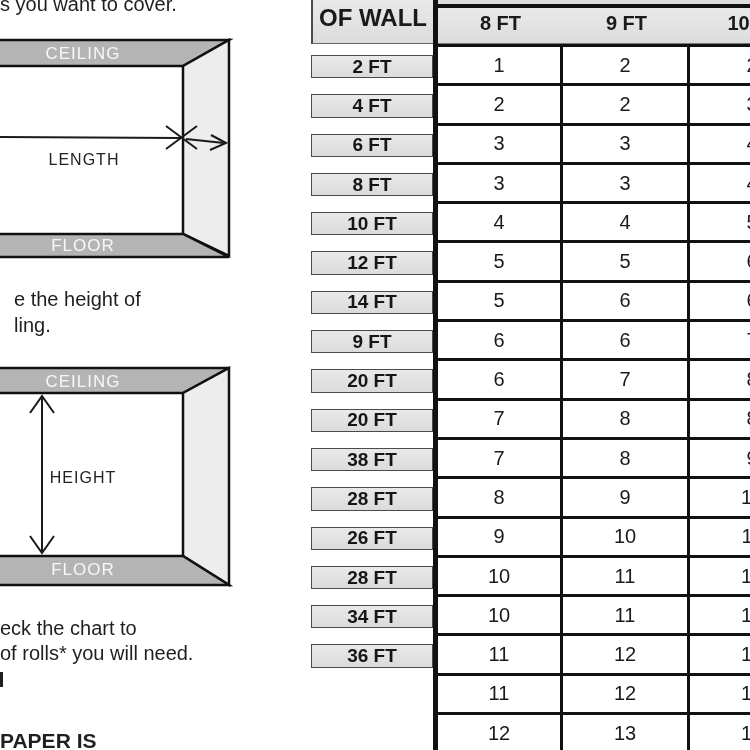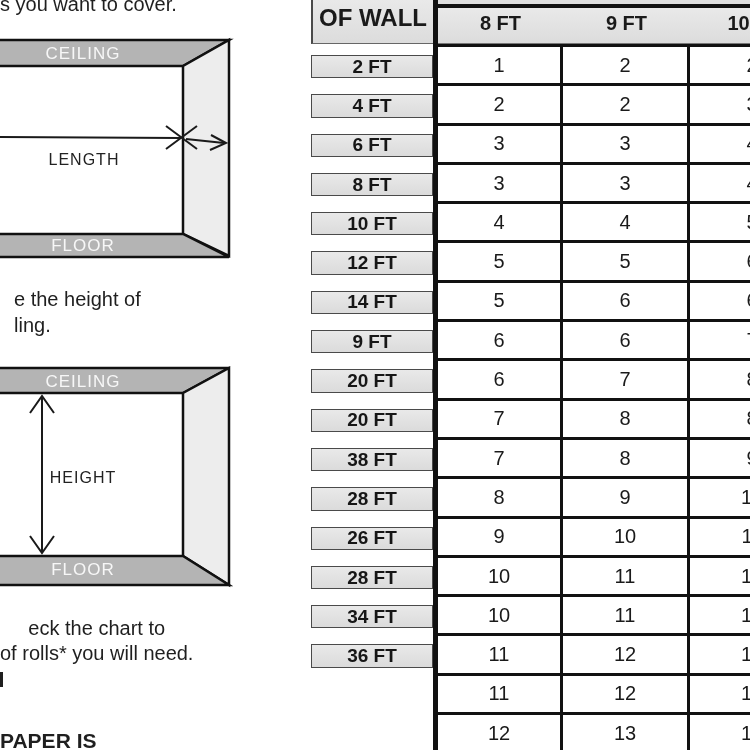--- a/index.html
+++ b/index.html
@@ -7,21 +7,21 @@
     width:750px;height:750px;overflow:hidden;position:relative;
     background:#ffffff;color:#1a1a1a;
     font-family:"Liberation Sans", sans-serif;
   }
   .abs{position:absolute;}
   
   .frag{font-size:20px;line-height:24px;color:#1f1f1f;white-space:nowrap;}
   #intro-frag{left:0;top:-8px;}
   #measure-height{left:2px;top:287px;margin-left:12px;}
   #measure-height div{height:26px;}
-  #chart-note{left:0;top:616px;text-align:center;}
+  #chart-note{left:0;top:616px;}
   #chart-note div{height:25px;}
   #chart-note div:nth-child(3){padding-left:13px;}
   #cut-letter{left:0;top:672px;width:3px;height:15px;background:#1f1f1f;}
   #paper-frag{left:0;top:729px;font-weight:bold;font-size:21px;}
   
   svg text{font-family:"Liberation Sans", sans-serif;}
   .band-label{fill:#f7f7f7;font-size:17px;letter-spacing:1px;}
   .dim-label{fill:#222;font-size:16px;letter-spacing:1px;}
   
   #corner-cell{

